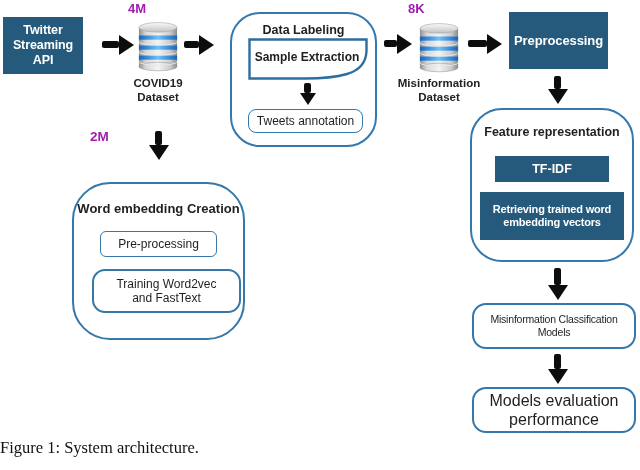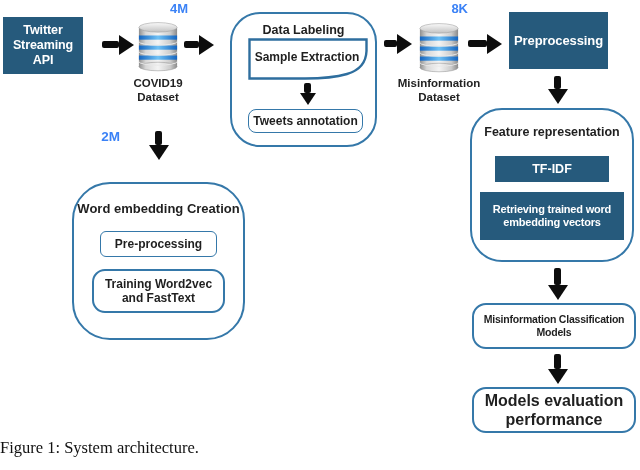--- a/index.html
+++ b/index.html
@@ -26,29 +26,29 @@
     position:absolute;background:#ffffff;border:2px solid var(--border);
     box-sizing:border-box;
   }
   .container .title{
     text-align:center;font-weight:bold;font-size:12.5px;color:var(--text);
   }
   
   .minibox{
     position:absolute;background:#ffffff;border:1.5px solid var(--border);
     box-sizing:border-box;display:flex;align-items:center;justify-content:center;
-    text-align:center;font-weight:bold;font-size:12px;color:var(--text);
+    text-align:center;font-weight:normal;font-size:12px;color:var(--text);
   }
   .innerdark{
     position:absolute;background:var(--dark);color:#ffffff;
     display:flex;align-items:center;justify-content:center;text-align:center;
     font-weight:bold;
   }
   
-  .dbcount{position:absolute;text-align:right;font-weight:bold;font-size:13px;color:#3b82f6;}
+  .dbcount{position:absolute;text-align:left;font-weight:bold;font-size:13px;color:#a21caf;}
   .dblabel{position:absolute;text-align:center;font-weight:bold;font-size:11.5px;color:#222;line-height:1.18;}
   
   .ar{position:absolute;background:var(--arrow);border-radius:2px;}
   .ar-r{height:7px;}
   .ar-r::after{
     content:"";position:absolute;left:100%;top:50%;transform:translateY(-50%);
     width:0;height:0;border-left:15px solid var(--arrow);
     border-top:10px solid transparent;border-bottom:10px solid transparent;
   }
   .ar-d{width:7px;}
@@ -185,20 +185,20 @@
 
   <div class="dbcount" style="left:90px;top:129px;width:30px;font-size:13.5px;">2M</div>
   <div class="ar ar-d" style="left:155px;top:131px;height:14px;"></div>
 
   <div class="container" style="left:72px;top:182px;width:173px;height:158px;border-radius:38px;">
     <div class="title" style="margin-top:17px;font-size:13px;">Word embedding Creation</div>
   </div>
   <div class="minibox" style="left:100px;top:231px;width:117px;height:26px;border-radius:6px;">
     <span class="lbl">Pre-processing</span>
   </div>
-  <div class="minibox" style="left:92px;top:269px;width:133px;height:44px;border-radius:13px;border-width:2px;">
+  <div class="minibox" style="left:92px;top:269px;width:149px;height:44px;border-radius:13px;border-width:2px;">
     <span class="lbl">Training Word2vec
 and FastText</span>
   </div>
 
   <div class="caption">Figure 1: System architecture.</div>
 
 </div>
 
 </body></html>

